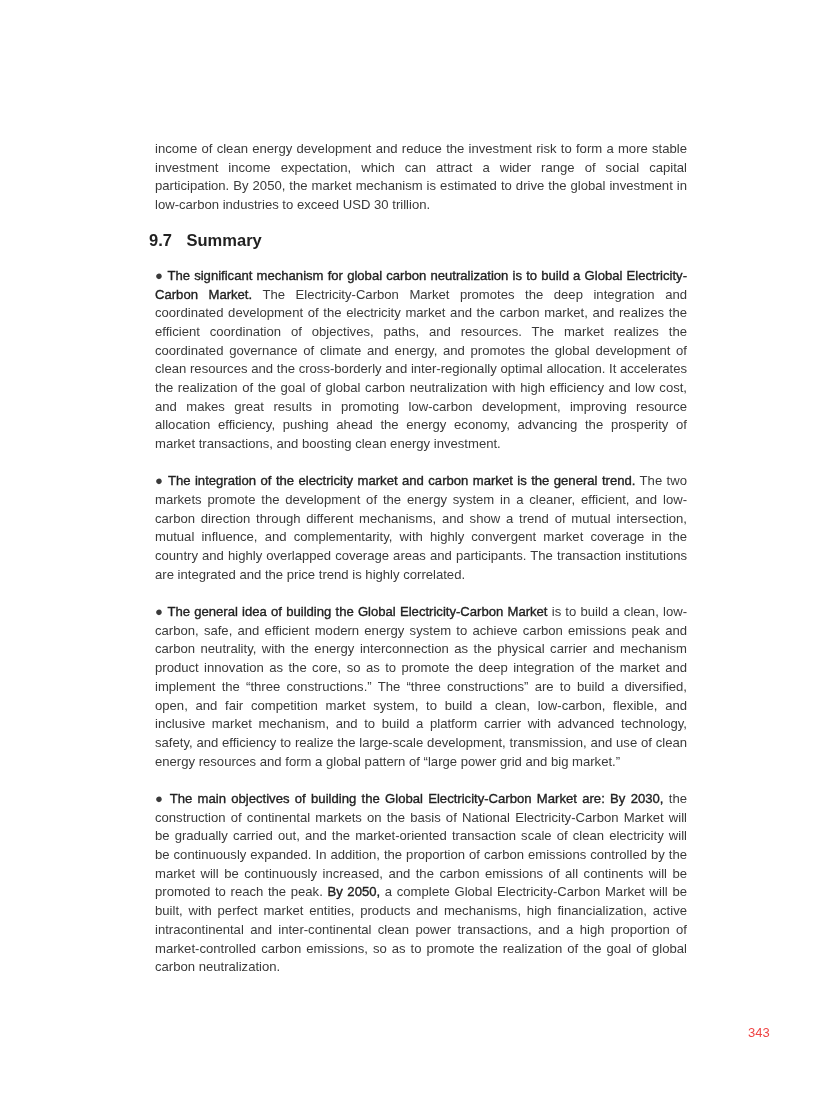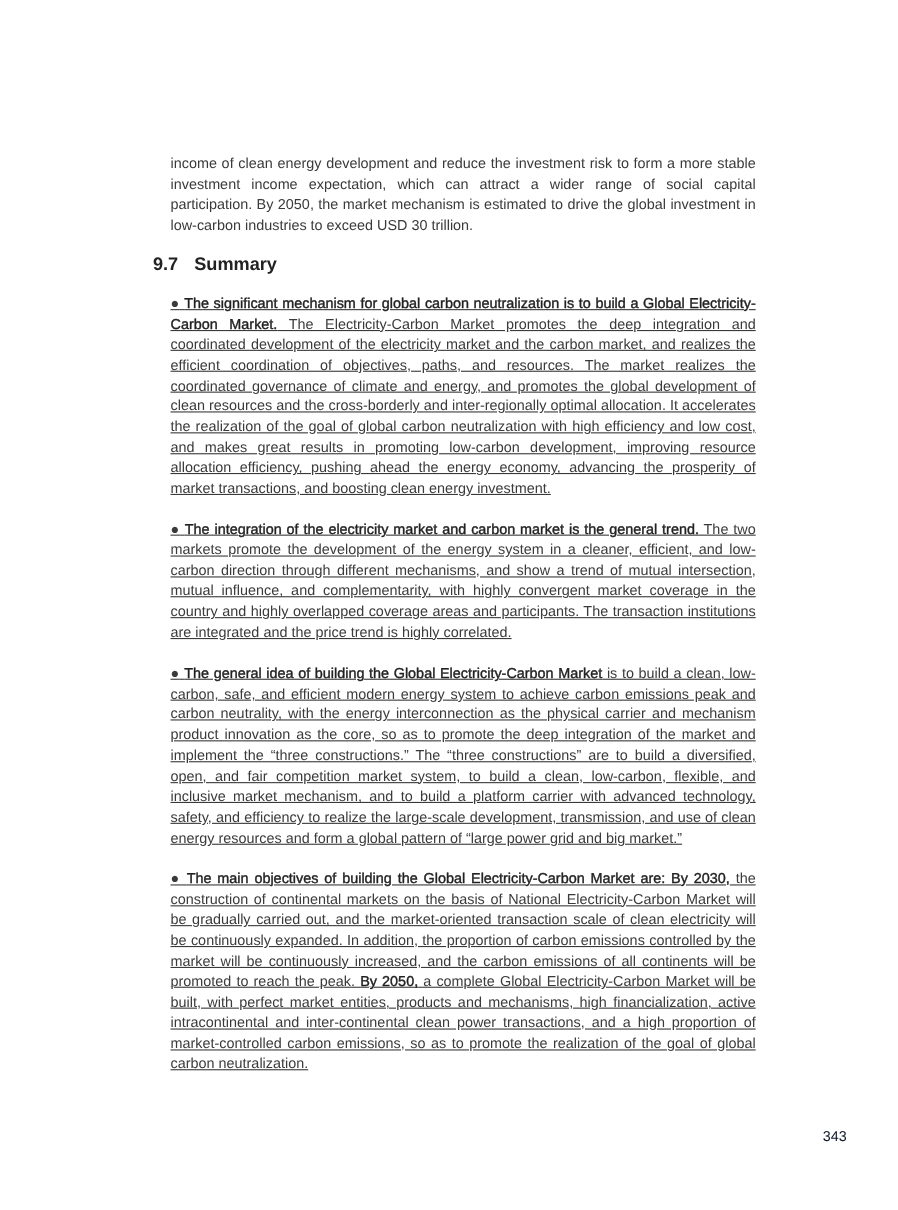--- a/index.html
+++ b/index.html
@@ -1,25 +1,25 @@
 <!DOCTYPE html>
 <html><head>
 <meta charset="utf-8">
 <style>
   html, body { margin: 0; padding: 0; background: #ffffff; }
   body { width: 816px; height: 1100px; position: relative; overflow: hidden;
          font-family: "Liberation Sans", sans-serif; color: #3a3a3a; }
   .content { position: absolute; left: 139px; top: 124px; width: 564px; }
   p { margin: 16px; font-size: 13.1px; line-height: 18.7px; text-align: justify; text-align-last: left; }
   .intro { margin-bottom: 14px; }
-  h2 { margin: 0 0 15px 0; font-size: 16.5px; font-weight: bold; color: #222; line-height: 22px; }
+  h2 { margin: 0 0 15px 10px; font-size: 16.5px; font-weight: bold; color: #222; line-height: 22px; }
   h2 .num { margin-right: 10px; }
-  .bullet { margin-bottom: 18.5px; text-decoration: underline; }
+  .bullet { margin-bottom: 18.5px; }
   .bullet b { color: #222; font-weight: normal; -webkit-text-stroke: 0.35px #222; }
-  .page-num { position: absolute; left: 748px; top: 1025px; font-size: 13px; color: #0f172a; }
+  .page-num { position: absolute; left: 748px; top: 1025px; font-size: 13px; color: #ef4444; }
 </style>
 </head>
 <body>
 
 <div class="content">
   <p class="intro">income of clean energy development and reduce the investment risk to form a more stable investment income expectation, which can attract a wider range of social capital participation. By 2050, the market mechanism is estimated to drive the global investment in low-carbon industries to exceed USD 30 trillion.</p>
 
   <h2>
     <span class="num">9.7</span>
     <span>Summary</span>

